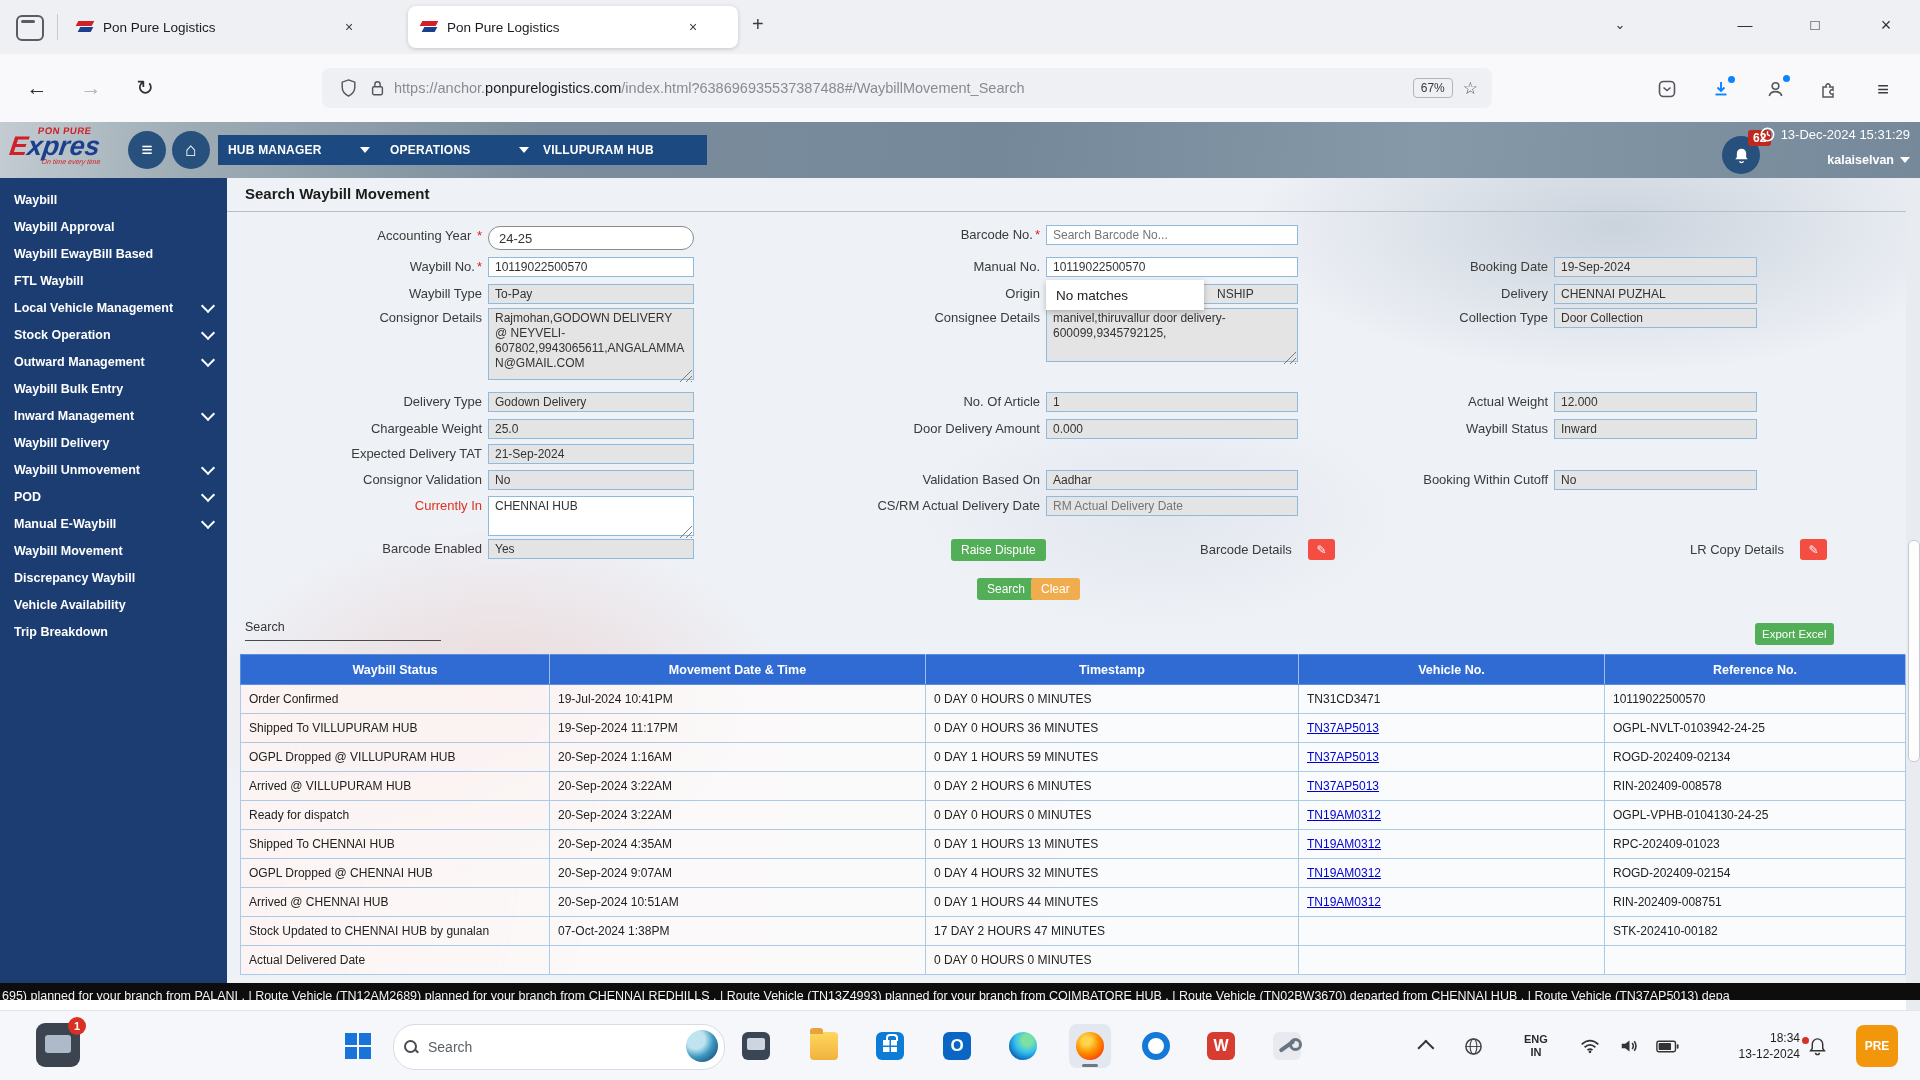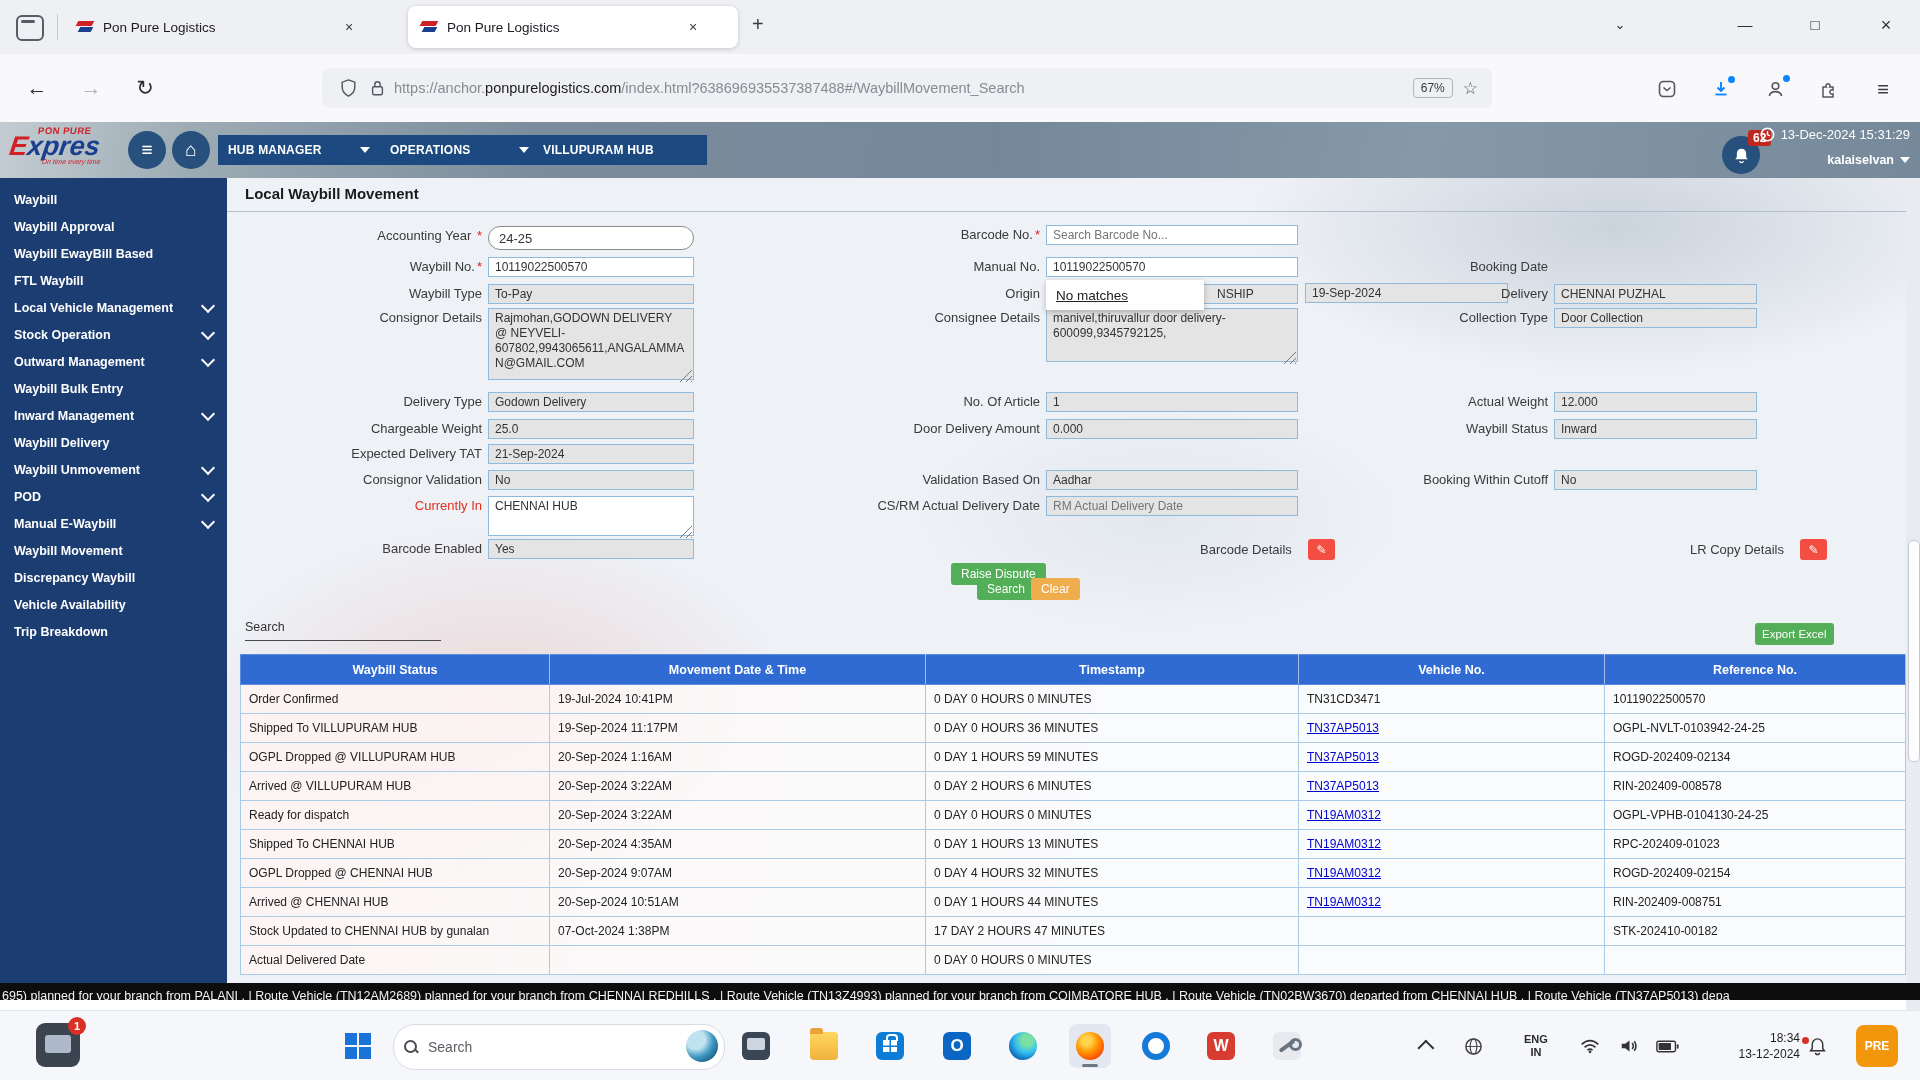--- a/index.html
+++ b/index.html
@@ -71,21 +71,21 @@
   input.fi{height:20px;}
   .ro{background:#e4e4e4 !important;}
   .iw1{width:206px;} .iw2{width:252px;} .iw3{width:203px;}
   textarea.fi{resize:none;line-height:15px;word-break:break-word;overflow:hidden;}
   .ta-wrap{position:relative;}
   .ta-wrap::after{content:"";position:absolute;right:2px;bottom:2px;width:14px;height:14px;
      background:repeating-linear-gradient(135deg,transparent 0 3px,#7a7a7a 3px 4px);
      clip-path:polygon(100% 0,100% 100%,0 100%);}
   .acct{border-radius:12px !important;border:1px solid #8a8a8a !important;height:24px !important;font-size:13px !important;padding:2px 10px !important;}
   .nomatch{position:absolute;left:0;top:-4px;width:148px;height:30px;background:#fff;box-shadow:0 2px 6px rgba(0,0,0,.25);
-     font-size:13.5px;color:#222;display:flex;align-items:center;padding-left:10px;z-index:5;text-decoration:underline;}
+     font-size:13.5px;color:#222;display:flex;align-items:center;padding-left:10px;z-index:5;}
   .btn{position:absolute;border:none;border-radius:3px;color:#fff;font-size:12px;font-family:"Liberation Sans",sans-serif;
      padding:3px 10px;height:22px;cursor:default;}
   .green{background:#53ae58;} .orangeb{background:#f0ad4e;}
   .redic{position:absolute;width:27px;height:21px;background:#f44e42;border-radius:3px;color:#fff;
      display:flex;align-items:center;justify-content:center;font-size:12px;}
   .plain-label{position:absolute;font-size:13px;color:#3a3a3a;}
   .search-sec{position:absolute;left:245px;top:620px;width:196px;height:20px;font-size:12.5px;color:#333;border-bottom:1px solid #4a4a4a;}
   
   .tbl{position:absolute;left:240px;top:654px;width:1665px;border-collapse:collapse;table-layout:fixed;
      background:linear-gradient(100deg,rgba(242,112,88,.30),rgba(242,112,88,.10) 26%,rgba(150,180,210,.10) 55%,rgba(205,220,235,.18) 100%);}
@@ -311,21 +311,21 @@
         <div class="side-item">
           <span>Vehicle Availability</span>
         </div>
         <div class="side-item">
           <span>Trip Breakdown</span>
         </div>
       </div>
   </div>
 
   <div class="main-bg"></div>
-  <div class="pg-title">Local Waybill Movement</div>
+  <div class="pg-title">Search Waybill Movement</div>
   <div class="pg-divider"></div>
 
   <div class="frow" style="left:242px;top:226px;">
     <label class="flabel lw1"><span>Accounting Year</span> <span class="req">*</span></label>
     <input class="fi iw1 acct" readonly="" value="24-25" style="">
   </div>
   <div class="frow" style="left:242px;top:257px;">
     <label class="flabel lw1"><span>Waybill No.</span><span class="req">*</span></label>
     <input class="fi iw1" value="10119022500570" style="">
   </div>
@@ -391,21 +391,21 @@
   </div>
   <div class="frow" style="left:790px;top:496px;">
     <label class="flabel lw2"><span>CS/RM Actual Delivery Date</span></label>
     <input class="fi iw2 ro" readonly="" placeholder="RM Actual Delivery Date" style="">
   </div>
   <div class="frow" style="left:790px;top:470px;">
     <label class="flabel lw2"><span>Validation Based On</span></label>
     <input class="fi iw2 ro" readonly="" value="Aadhar" style="">
   </div>
 
-  <div class="frow" style="left:1305px;top:257px;flex-direction:column;">
+  <div class="frow" style="left:1305px;top:257px;">
     <label class="flabel lw3"><span>Booking Date</span></label>
     <input class="fi iw3 ro" readonly="" value="19-Sep-2024" style="">
   </div>
   <div class="frow" style="left:1305px;top:284px;">
     <label class="flabel lw3"><span>Delivery</span></label>
     <input class="fi iw3 ro" readonly="" value="CHENNAI PUZHAL" style="">
   </div>
   <div class="frow" style="left:1305px;top:308px;">
     <label class="flabel lw3"><span>Collection Type</span></label>
     <input class="fi iw3 ro" readonly="" value="Door Collection" style="">
@@ -416,21 +416,21 @@
   </div>
   <div class="frow" style="left:1305px;top:419px;">
     <label class="flabel lw3"><span>Waybill Status</span></label>
     <input class="fi iw3 ro" readonly="" value="Inward" style="">
   </div>
   <div class="frow" style="left:1305px;top:470px;">
     <label class="flabel lw3"><span>Booking Within Cutoff</span></label>
     <input class="fi iw3 ro" readonly="" value="No" style="">
   </div>
 
-  <button class="btn green" style="left:951px;top:539px;margin-top:24px;">Raise Dispute</button>
+  <button class="btn green" style="left:951px;top:539px;">Raise Dispute</button>
   <div class="plain-label" style="left:1200px;top:542px;">Barcode Details</div>
   <div class="redic" style="left:1308px;top:539px;">
       <span>✎</span>
     </div>
   <div class="plain-label" style="left:1690px;top:542px;">LR Copy Details</div>
   <div class="redic" style="left:1800px;top:539px;">
       <span>✎</span>
     </div>
   <button class="btn green" style="left:977px;top:578px;">Search</button>
   <button class="btn orangeb" style="left:1031px;top:578px;">Clear</button>

